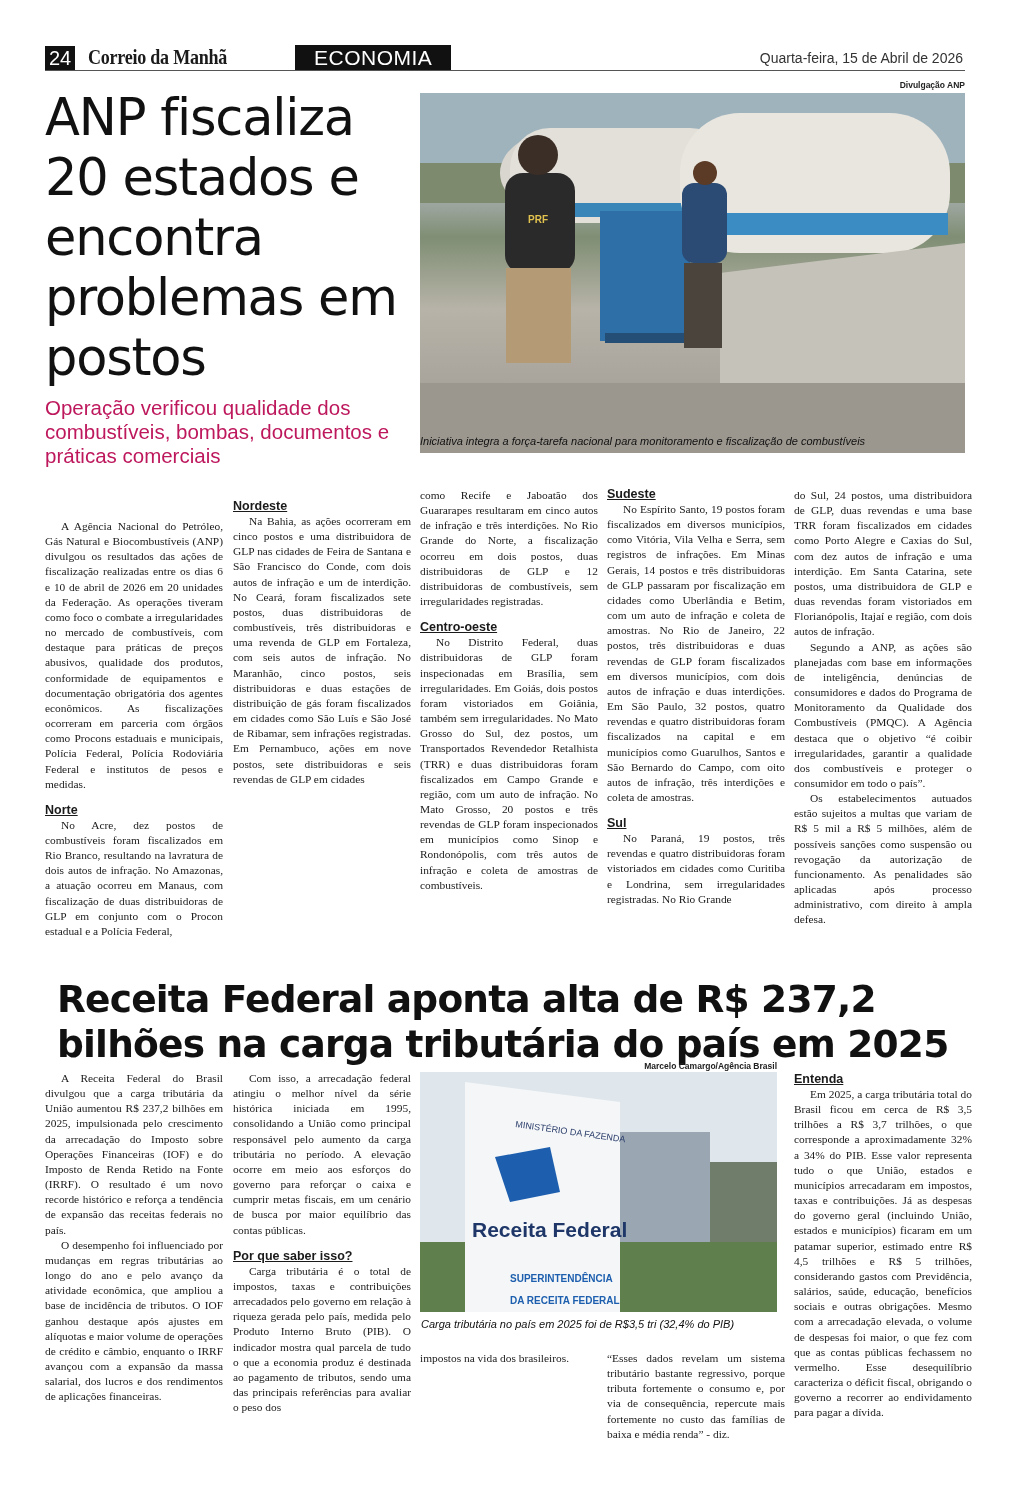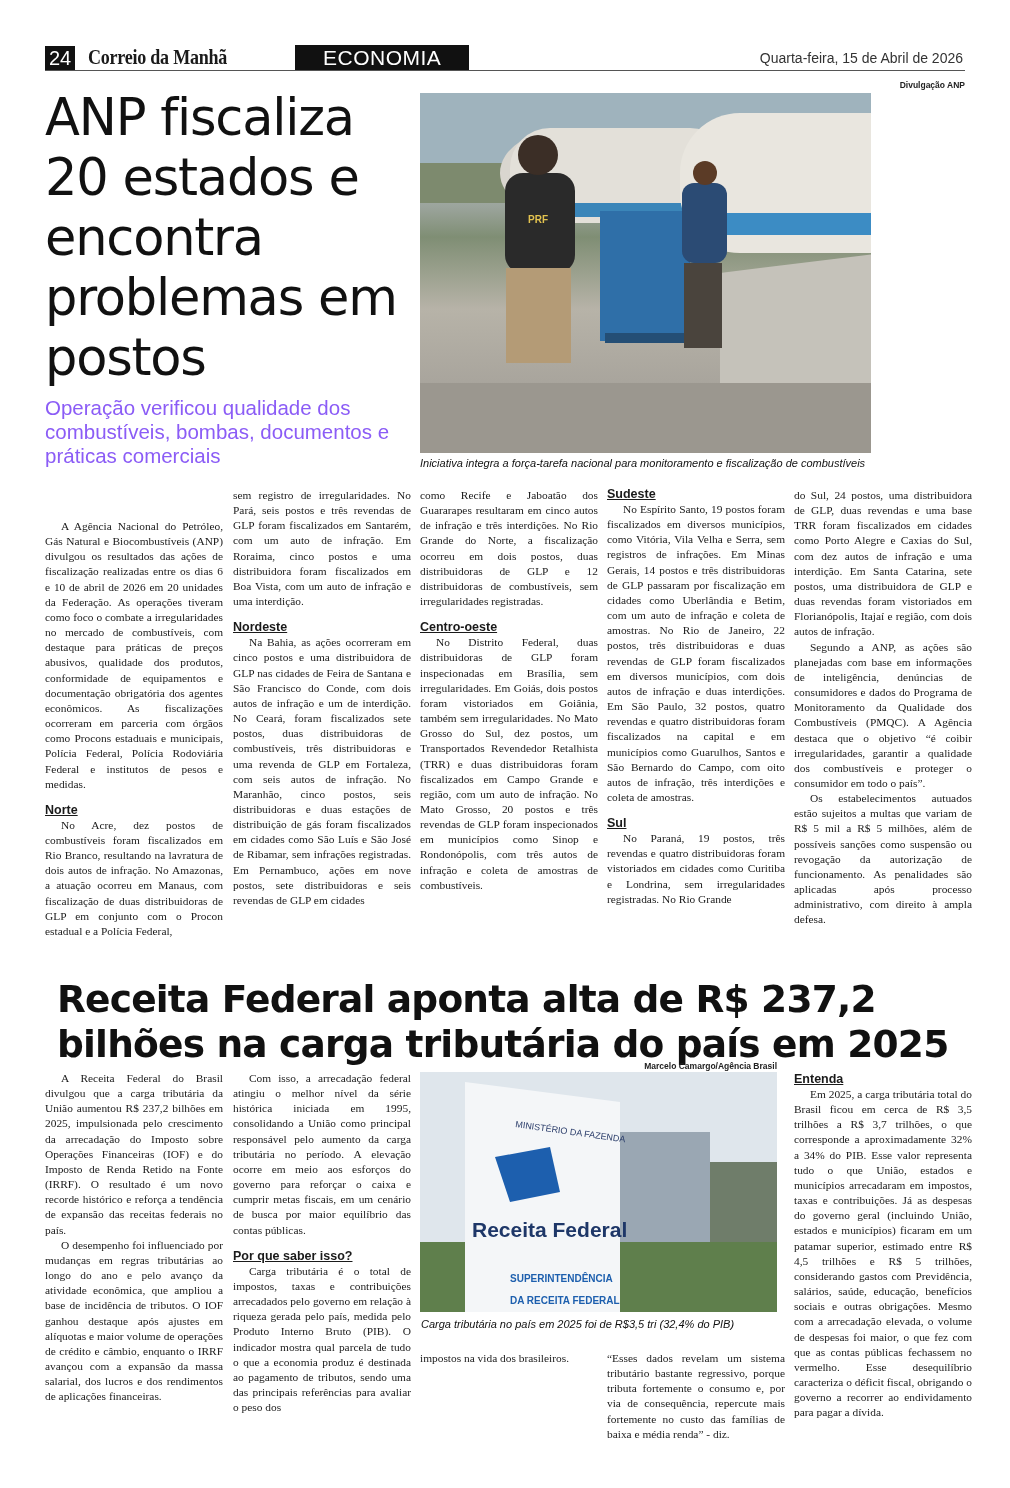--- a/index.html
+++ b/index.html
@@ -1,29 +1,29 @@
 <!DOCTYPE html>
 <html><head>
 <meta charset="utf-8">
 <style>
   html, body { margin:0; padding:0; }
   body { width:1010px; height:1488px; background:#fff; position:relative; overflow:hidden; color:#1a1a1a; font-family:"Liberation Serif", serif; }
   .abs { position:absolute; }
   
   .pageno { left:45px; top:46px; background:#111; color:#fff; font-family:"Liberation Sans", sans-serif; font-size:20px; padding:0 4px; height:24px; line-height:24px; }
   .paper { left:88px; top:44px; font-family:"Liberation Serif", serif; font-size:22px; font-weight:bold; transform:scaleX(0.82); transform-origin:left; letter-spacing:-0.3px; }
-  .section { left:295px; top:45px; background:#111; color:#fff; font-family:"Liberation Sans", sans-serif; font-size:21px; padding:0 28px; height:25px; line-height:25px; letter-spacing:0.5px; }
+  .section { left:295px; top:45px; background:#111; color:#fff; font-family:"Liberation Sans", sans-serif; font-size:21px; padding:0 19px; height:25px; line-height:25px; letter-spacing:0.5px; }
   .date { right:47px; top:50px; font-family:"Liberation Sans", sans-serif; font-size:14px; color:#333; }
   .rule { left:45px; right:45px; top:70px; height:1px; background:#555; }
   .credit { font-family:"Liberation Sans", sans-serif; font-size:8.5px; font-weight:bold; color:#222; }
   
   .h1 { left:45px; top:88px; width:370px; font-family:"DejaVu Sans", sans-serif; font-size:51px; line-height:60px; font-weight:500; letter-spacing:-1.2px; color:#111; }
-  .sub1 { left:45px; top:396px; width:370px; font-family:"Liberation Sans", sans-serif; font-size:20.5px; line-height:24px; color:#8b5cf6; }
+  .sub1 { left:45px; top:396px; width:370px; font-family:"Liberation Sans", sans-serif; font-size:20.5px; line-height:24px; color:#be185d; }
   
-  .photo1 { left:420px; top:93px; width:451px; height:360px; overflow:hidden; background:linear-gradient(180deg,#8aa1ab 0%,#b9c6cb 18%,#9aa39a 32%,#7f8e74 40%,#b7b3a8 60%,#a9a59d 80%,#8f8d86 100%); }
+  .photo1 { left:420px; top:93px; width:545px; height:360px; overflow:hidden; background:linear-gradient(180deg,#8aa1ab 0%,#b9c6cb 18%,#9aa39a 32%,#7f8e74 40%,#b7b3a8 60%,#a9a59d 80%,#8f8d86 100%); }
   .caption { font-family:"Liberation Sans", sans-serif; font-style:italic; font-size:11px; color:#111; }
   .photo2 { left:420px; top:1072px; width:357px; height:240px; overflow:hidden; background:linear-gradient(180deg,#c9d6df 0%,#eef2f5 40%,#86a07a 75%,#5d7a4d 100%); }
   
   .col { position:absolute; width:178px; font-size:11.4px; line-height:15.15px; text-align:justify; hyphens:auto; color:#1a1a1a; }
   .col p { margin:0; text-indent:1.4em; }
   .col p.noind { text-indent:0; }
   .col h4 { margin:10px 0 0 0; font-family:"Liberation Sans", sans-serif; font-size:12.5px; font-weight:bold; line-height:16px; text-indent:0;text-decoration:underline; }
   .col h4.first { margin-top:0; }
   
   .h2 { left:45px; top:965px; width:930px; font-family:"DejaVu Sans", sans-serif; font-size:37.5px; line-height:45px; letter-spacing:-0.8px; color:#111; }
@@ -62,29 +62,28 @@
     <rect x="85" y="80" width="70" height="100" rx="18" fill="#2a2a2a"></rect>
     <circle cx="118" cy="62" r="20" fill="#3b2e26"></circle>
     <rect x="86" y="175" width="65" height="95" fill="#b49b76"></rect>
     <text x="108" y="130" font-family="Liberation Sans, sans-serif" font-size="10" fill="#e2c24f" font-weight="bold">PRF</text>
 
     <rect x="262" y="90" width="45" height="80" rx="12" fill="#2b4b74"></rect>
     <circle cx="285" cy="80" r="12" fill="#5b3b26"></circle>
     <rect x="264" y="170" width="38" height="85" fill="#4a443d"></rect>
   </svg>
 </div>
-<div class="abs caption" style="left:420px; top:457px;">Iniciativa integra a força-tarefa nacional para monitoramento e fiscalização de combustíveis</div>
+<div class="abs caption" style="left:420px; top:435px;">Iniciativa integra a força-tarefa nacional para monitoramento e fiscalização de combustíveis</div>
 
 <div class="col" style="left:45px; top:488px;margin-top:31px;">
   <p>A Agência Nacional do Petróleo, Gás Natural e Biocombustíveis (ANP) divulgou os resultados das ações de fiscalização realizadas entre os dias 6 e 10 de abril de 2026 em 20 unidades da Federação. As operações tiveram como foco o combate a irregularidades no mercado de combustíveis, com destaque para práticas de preços abusivos, qualidade dos produtos, conformidade de equipamentos e documentação obrigatória dos agentes econômicos. As fiscalizações ocorreram em parceria com órgãos como Procons estaduais e municipais, Polícia Federal, Polícia Rodoviária Federal e institutos de pesos e medidas.</p>
   <h4>Norte</h4>
   <p>No Acre, dez postos de combustíveis foram fiscalizados em Rio Branco, resultando na lavratura de dois autos de infração. No Amazonas, a atuação ocorreu em Manaus, com fiscalização de duas distribuidoras de GLP em conjunto com o Procon estadual e a Polícia Federal,</p>
 </div>
 <div class="col" style="left:233px; top:488px;">
-  <p class="noind">sem registro de irregularidades. No Pará, seis postos e três revendas de GLP foram fiscalizados em Santarém, com um auto de infração. Em Roraima, cinco postos e uma distribuidora foram fiscalizados em Boa Vista, com um auto de infração e uma interdição.</p>
   <h4>Nordeste</h4>
   <p>Na Bahia, as ações ocorreram em cinco postos e uma distribuidora de GLP nas cidades de Feira de Santana e São Francisco do Conde, com dois autos de infração e um de interdição. No Ceará, foram fiscalizados sete postos, duas distribuidoras de combustíveis, três distribuidoras e uma revenda de GLP em Fortaleza, com seis autos de infração. No Maranhão, cinco postos, seis distribuidoras e duas estações de distribuição de gás foram fiscalizados em cidades como São Luís e São José de Ribamar, sem infrações registradas. Em Pernambuco, ações em nove postos, sete distribuidoras e seis revendas de GLP em cidades</p>
 </div>
 <div class="col" style="left:420px; top:488px;">
   <p class="noind">como Recife e Jaboatão dos Guararapes resultaram em cinco autos de infração e três interdições. No Rio Grande do Norte, a fiscalização ocorreu em dois postos, duas distribuidoras de GLP e 12 distribuidoras de combustíveis, sem irregularidades registradas.</p>
   <h4>Centro-oeste</h4>
   <p>No Distrito Federal, duas distribuidoras de GLP foram inspecionadas em Brasília, sem irregularidades. Em Goiás, dois postos foram vistoriados em Goiânia, também sem irregularidades. No Mato Grosso do Sul, dez postos, um Transportados Revendedor Retalhista (TRR) e duas distribuidoras foram fiscalizados em Campo Grande e região, com um auto de infração. No Mato Grosso, 20 postos e três revendas de GLP foram inspecionados em municípios como Sinop e Rondonópolis, com três autos de infração e coleta de amostras de combustíveis.</p>
 </div>
 <div class="col" style="left:607px; top:486px;">
   <h4 class="first">Sudeste</h4>

